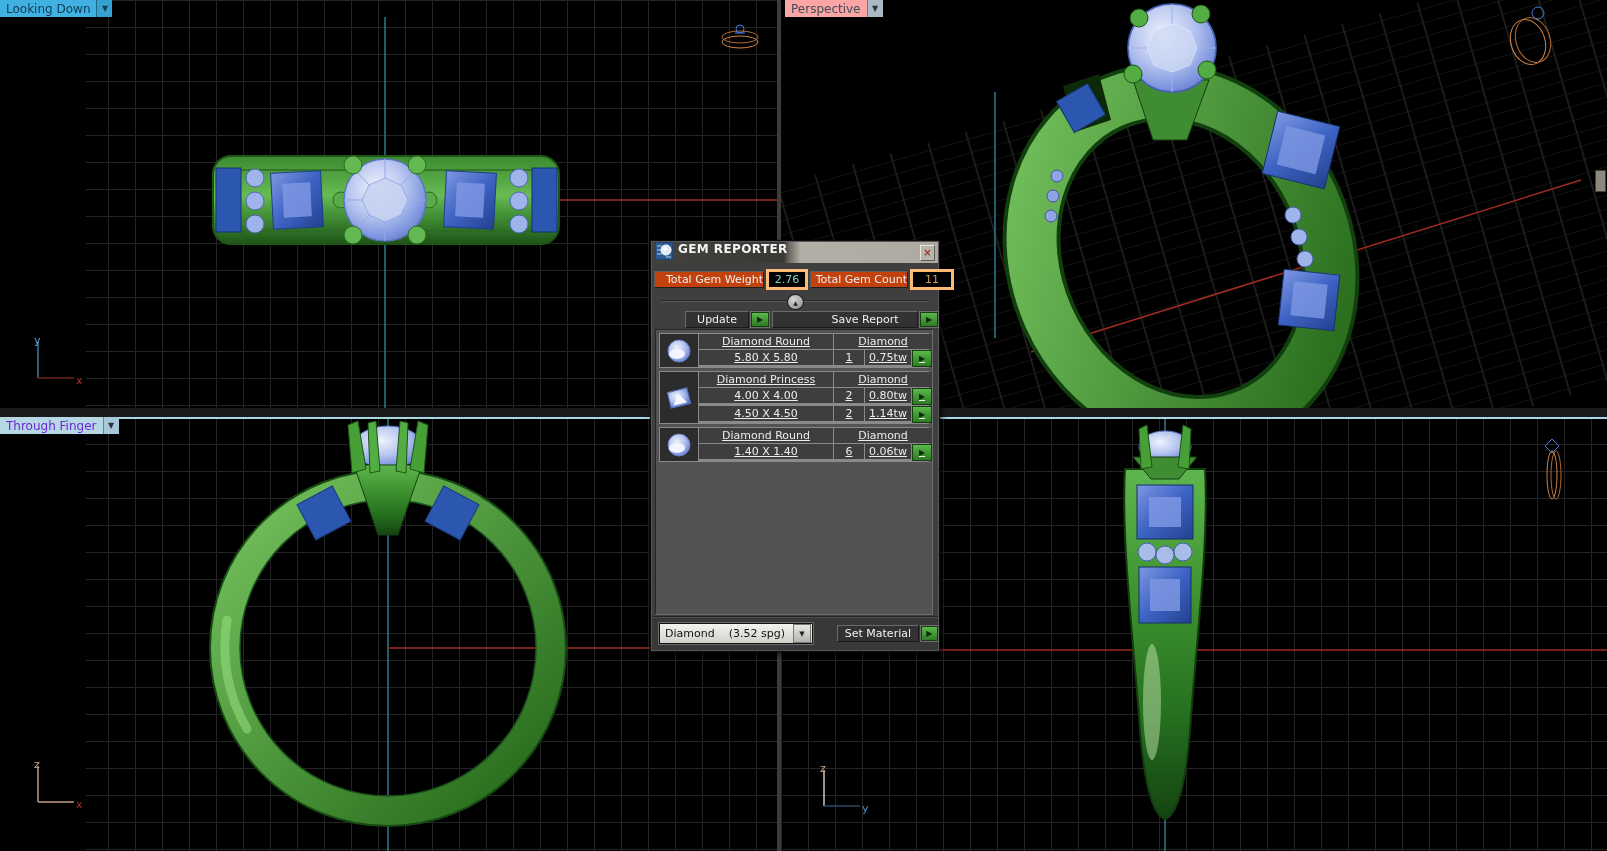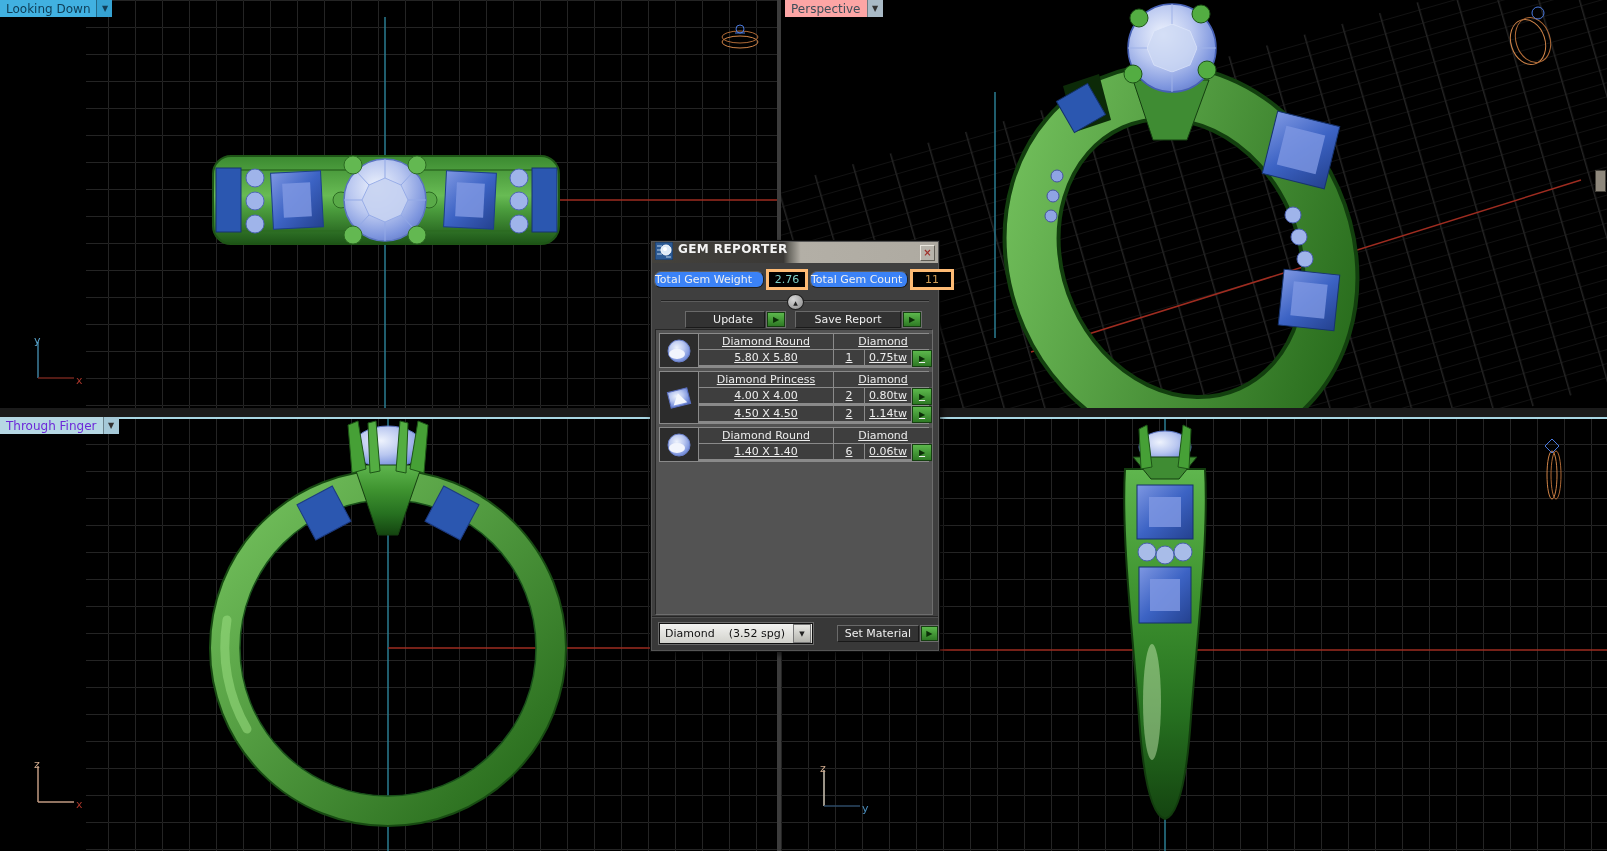--- a/index.html
+++ b/index.html
@@ -33,38 +33,38 @@
   .dlg-title{position:absolute;left:1px;top:1px;right:1px;height:21px;
        background:linear-gradient(90deg,#44423d 0%,#3a3835 46%,#6b6962 48%,#b3afa6 52%,#aeaaa1 100%);
        display:flex;}
   .dlg-icon{width:18px;height:18px;margin:0 5px 0 3px;}
   .dlg-title-text{font-weight:bold;font-size:12px;letter-spacing:.4px;color:#f4f4f4;}
   .dlg-close{position:absolute;right:3px;top:3px;width:13px;height:14px;background:#b8b4ab;
        border-top:1px solid #e9e6dd;border-left:1px solid #e9e6dd;border-right:1px solid #5f5c54;
        border-bottom:1px solid #5f5c54;color:#a0302a;font-weight:bold;font-size:10px;line-height:13px;
        text-align:center;cursor:pointer;}
   .totals-row{position:absolute;left:3px;top:28px;display:flex;gap:2px;align-items:center;}
-  .tot-label{background:#3b82f6;border-top:1px solid #5e5e5e;border-left:1px solid #5e5e5e;
+  .tot-label{background:#c2410c;border-top:1px solid #5e5e5e;border-left:1px solid #5e5e5e;
        border-bottom:1px solid #1f1f1f;border-right:1px solid #1f1f1f;color:#f0f0f0;
-       height:15px;line-height:15px;text-align:left;border-radius:7px;}
+       height:15px;line-height:15px;text-align:right;}
   .tl1{width:108px;} .tl2{width:96px;}
   .tot-value{background:#000;border:3px solid #fdba74;height:15px;line-height:15px;text-align:center;}
   .tv1{width:36px;color:#7fd0c8;} .tv2{width:38px;color:#cf9c55;}
   .collapse-row{position:absolute;left:10px;right:10px;top:53px;height:14px;}
   .collapse-row .groove{position:absolute;left:0;right:0;top:6px;height:0;
        border-top:1px solid #232323;border-bottom:1px solid #5c5c5c;}
   .collapse-btn{position:absolute;left:50%;top:0;width:15px;height:14px;margin-left:-8px;
        border-radius:50%;background:radial-gradient(circle at 35% 30%,#d6d6d6,#8a8a8a);
        border:1px solid #1f1f1f;display:flex;align-items:center;justify-content:center;
        font-size:6px;color:#222;cursor:pointer;}
   .btn-row{position:absolute;left:34px;top:70px;display:flex;align-items:center;}
   .flatbtn{background:#323232;border-top:1px solid #6a6a6a;border-left:1px solid #6a6a6a;
        border-bottom:1px solid #191919;border-right:1px solid #191919;color:#f0f0f0;
        height:15px;line-height:15px;text-align:center;cursor:pointer;}
-  .upd{width:62px;padding-left:16px;} .sav{width:104px;margin-left:10px;}
+  .upd{width:62px;} .sav{width:104px;margin-left:3px;padding-left:40px;}
   .runbtn{width:16px;height:13px;margin-left:2px;background:linear-gradient(#5cb84c,#2e7a24);
        border:1px solid #153f10;box-shadow:0 0 0 1px #6e6e6e;display:flex;align-items:center;
        justify-content:center;font-size:8px;color:#0b2d07;cursor:pointer;}
   .list-panel{position:absolute;left:4px;top:88px;width:278px;height:286px;background:#535353;
        border-top:1px solid #262626;border-left:1px solid #262626;
        border-bottom:1px solid #6e6e6e;border-right:1px solid #6e6e6e;
        padding:3px;box-sizing:border-box;overflow:hidden;text-decoration:underline;}
   .gem-group{display:grid;grid-template-columns:38px 134px 30px 46px 20px;gap:1px;
        background:#8a8a8a;border:1px solid #8a8a8a;margin-bottom:3px;}
   .cell{background:#3e3e3e;height:15px;line-height:15px;text-align:center;color:#ececec;

